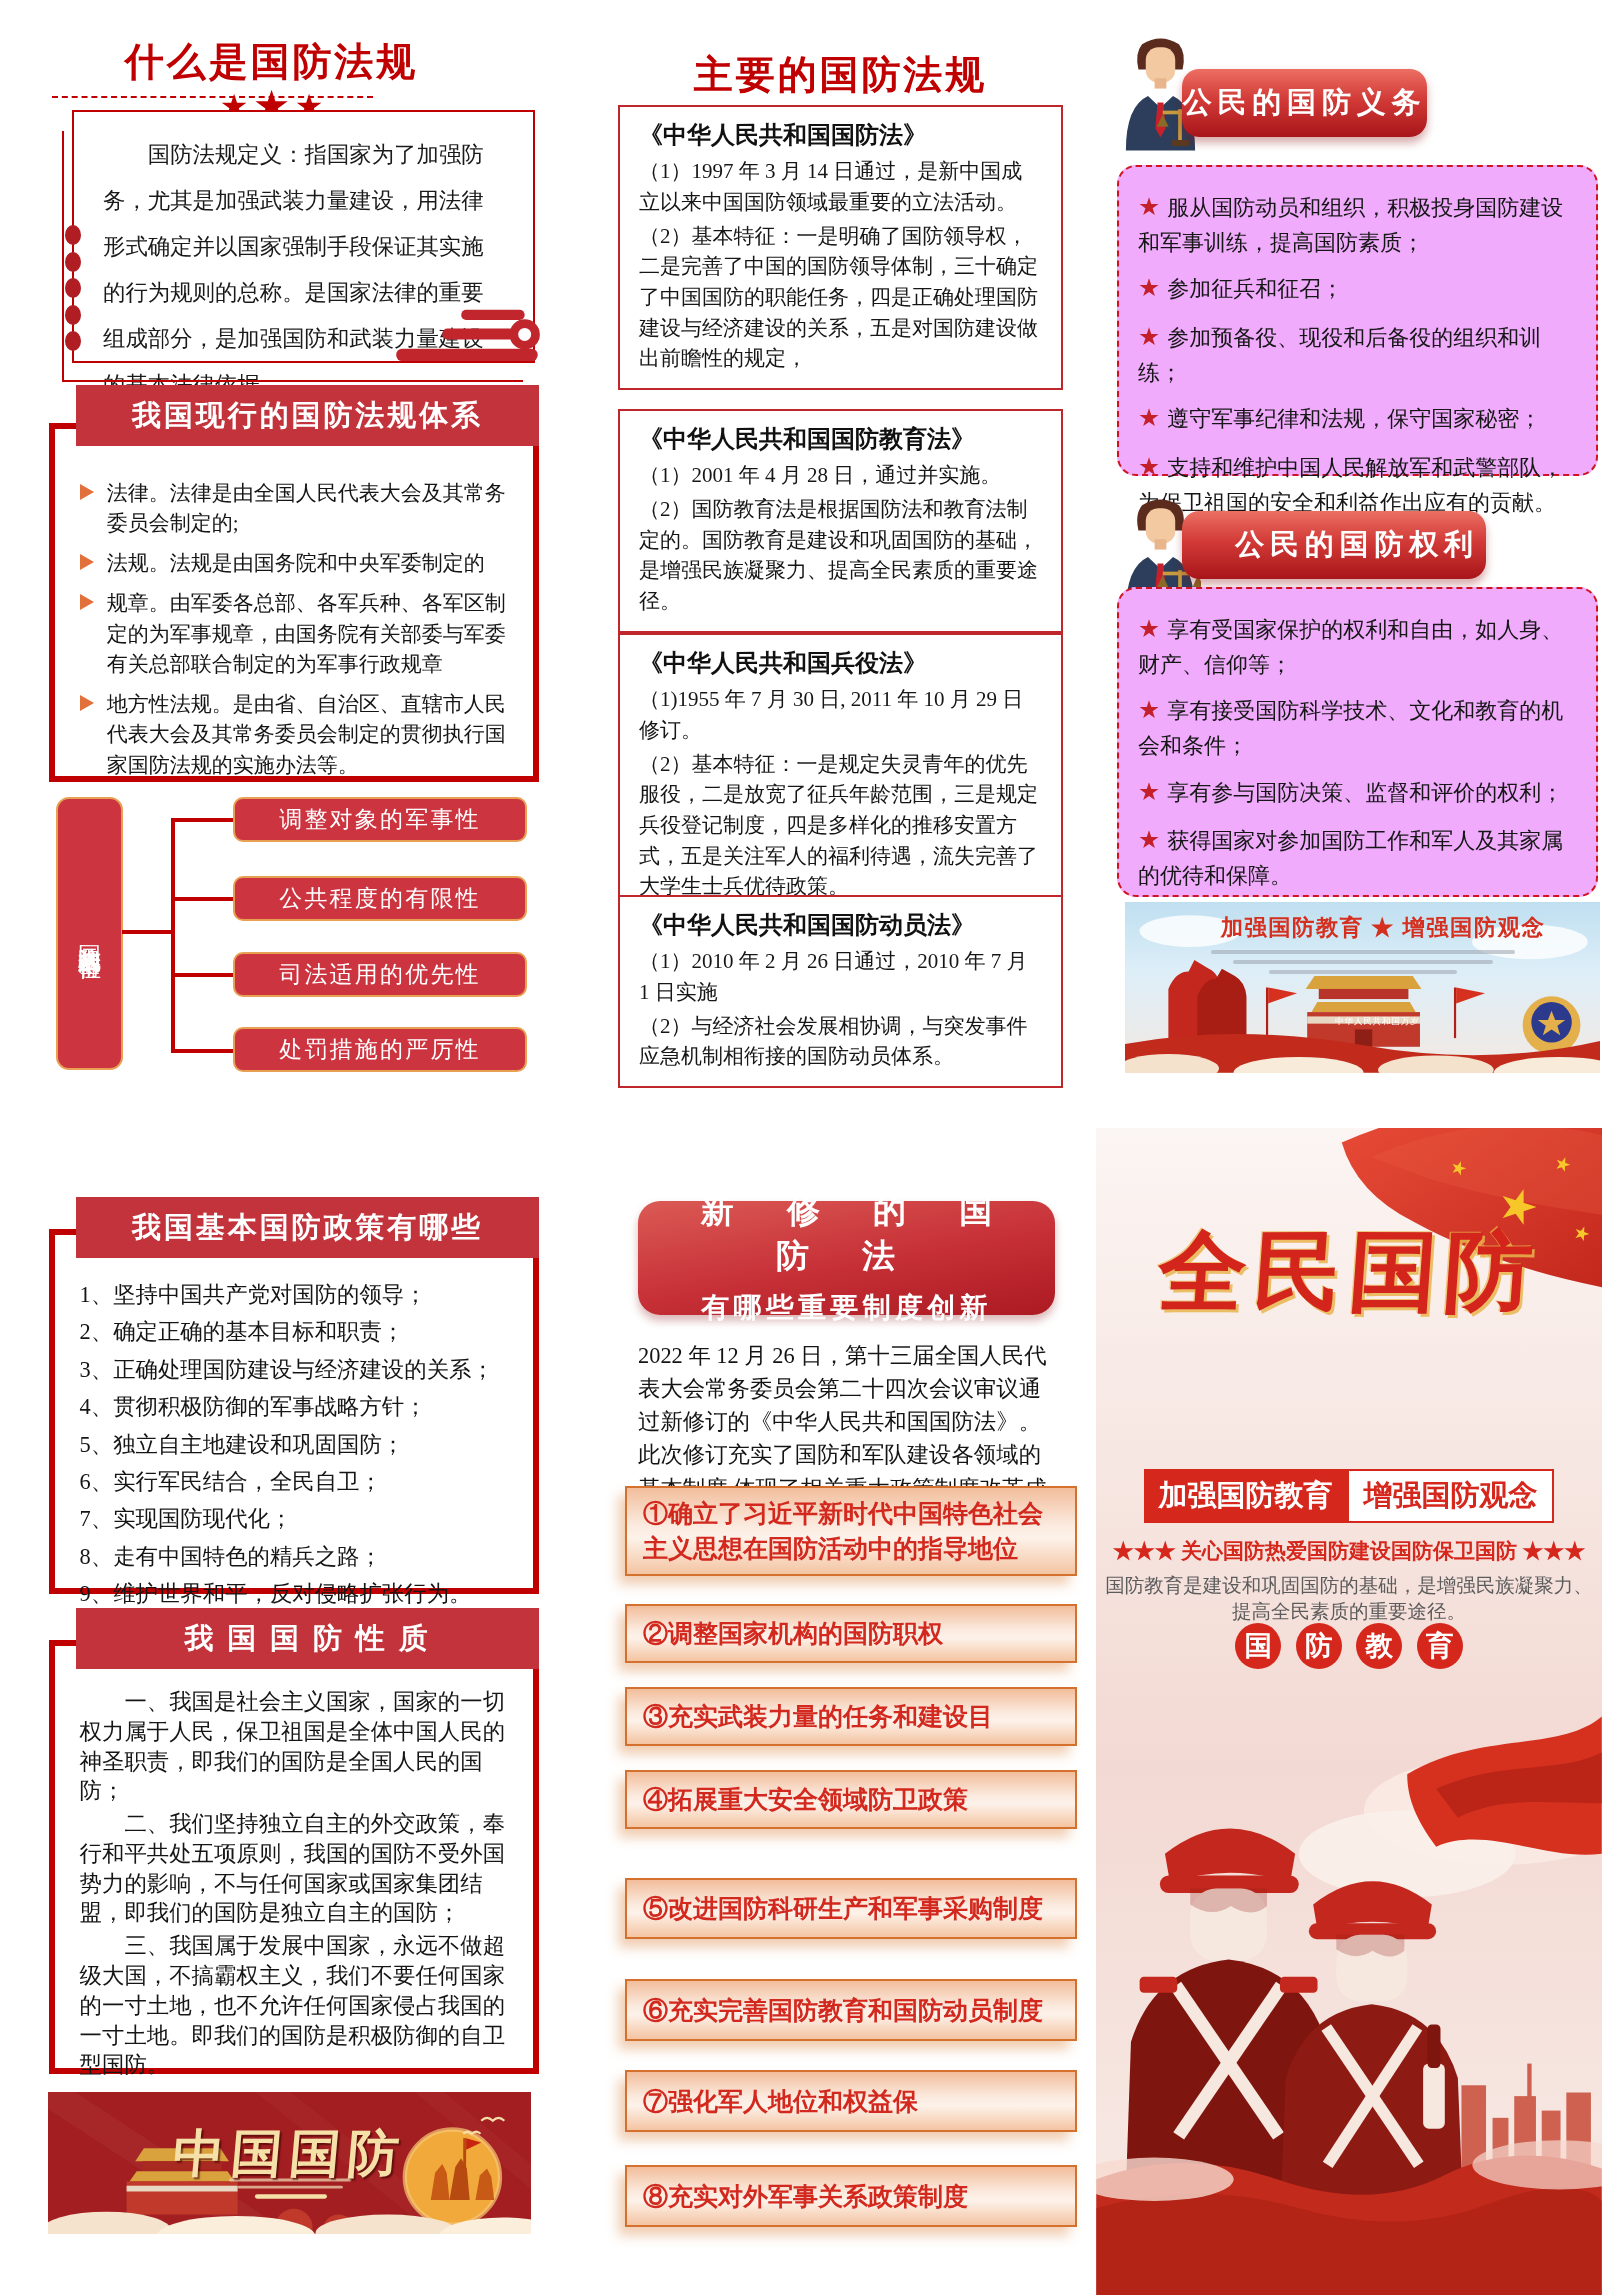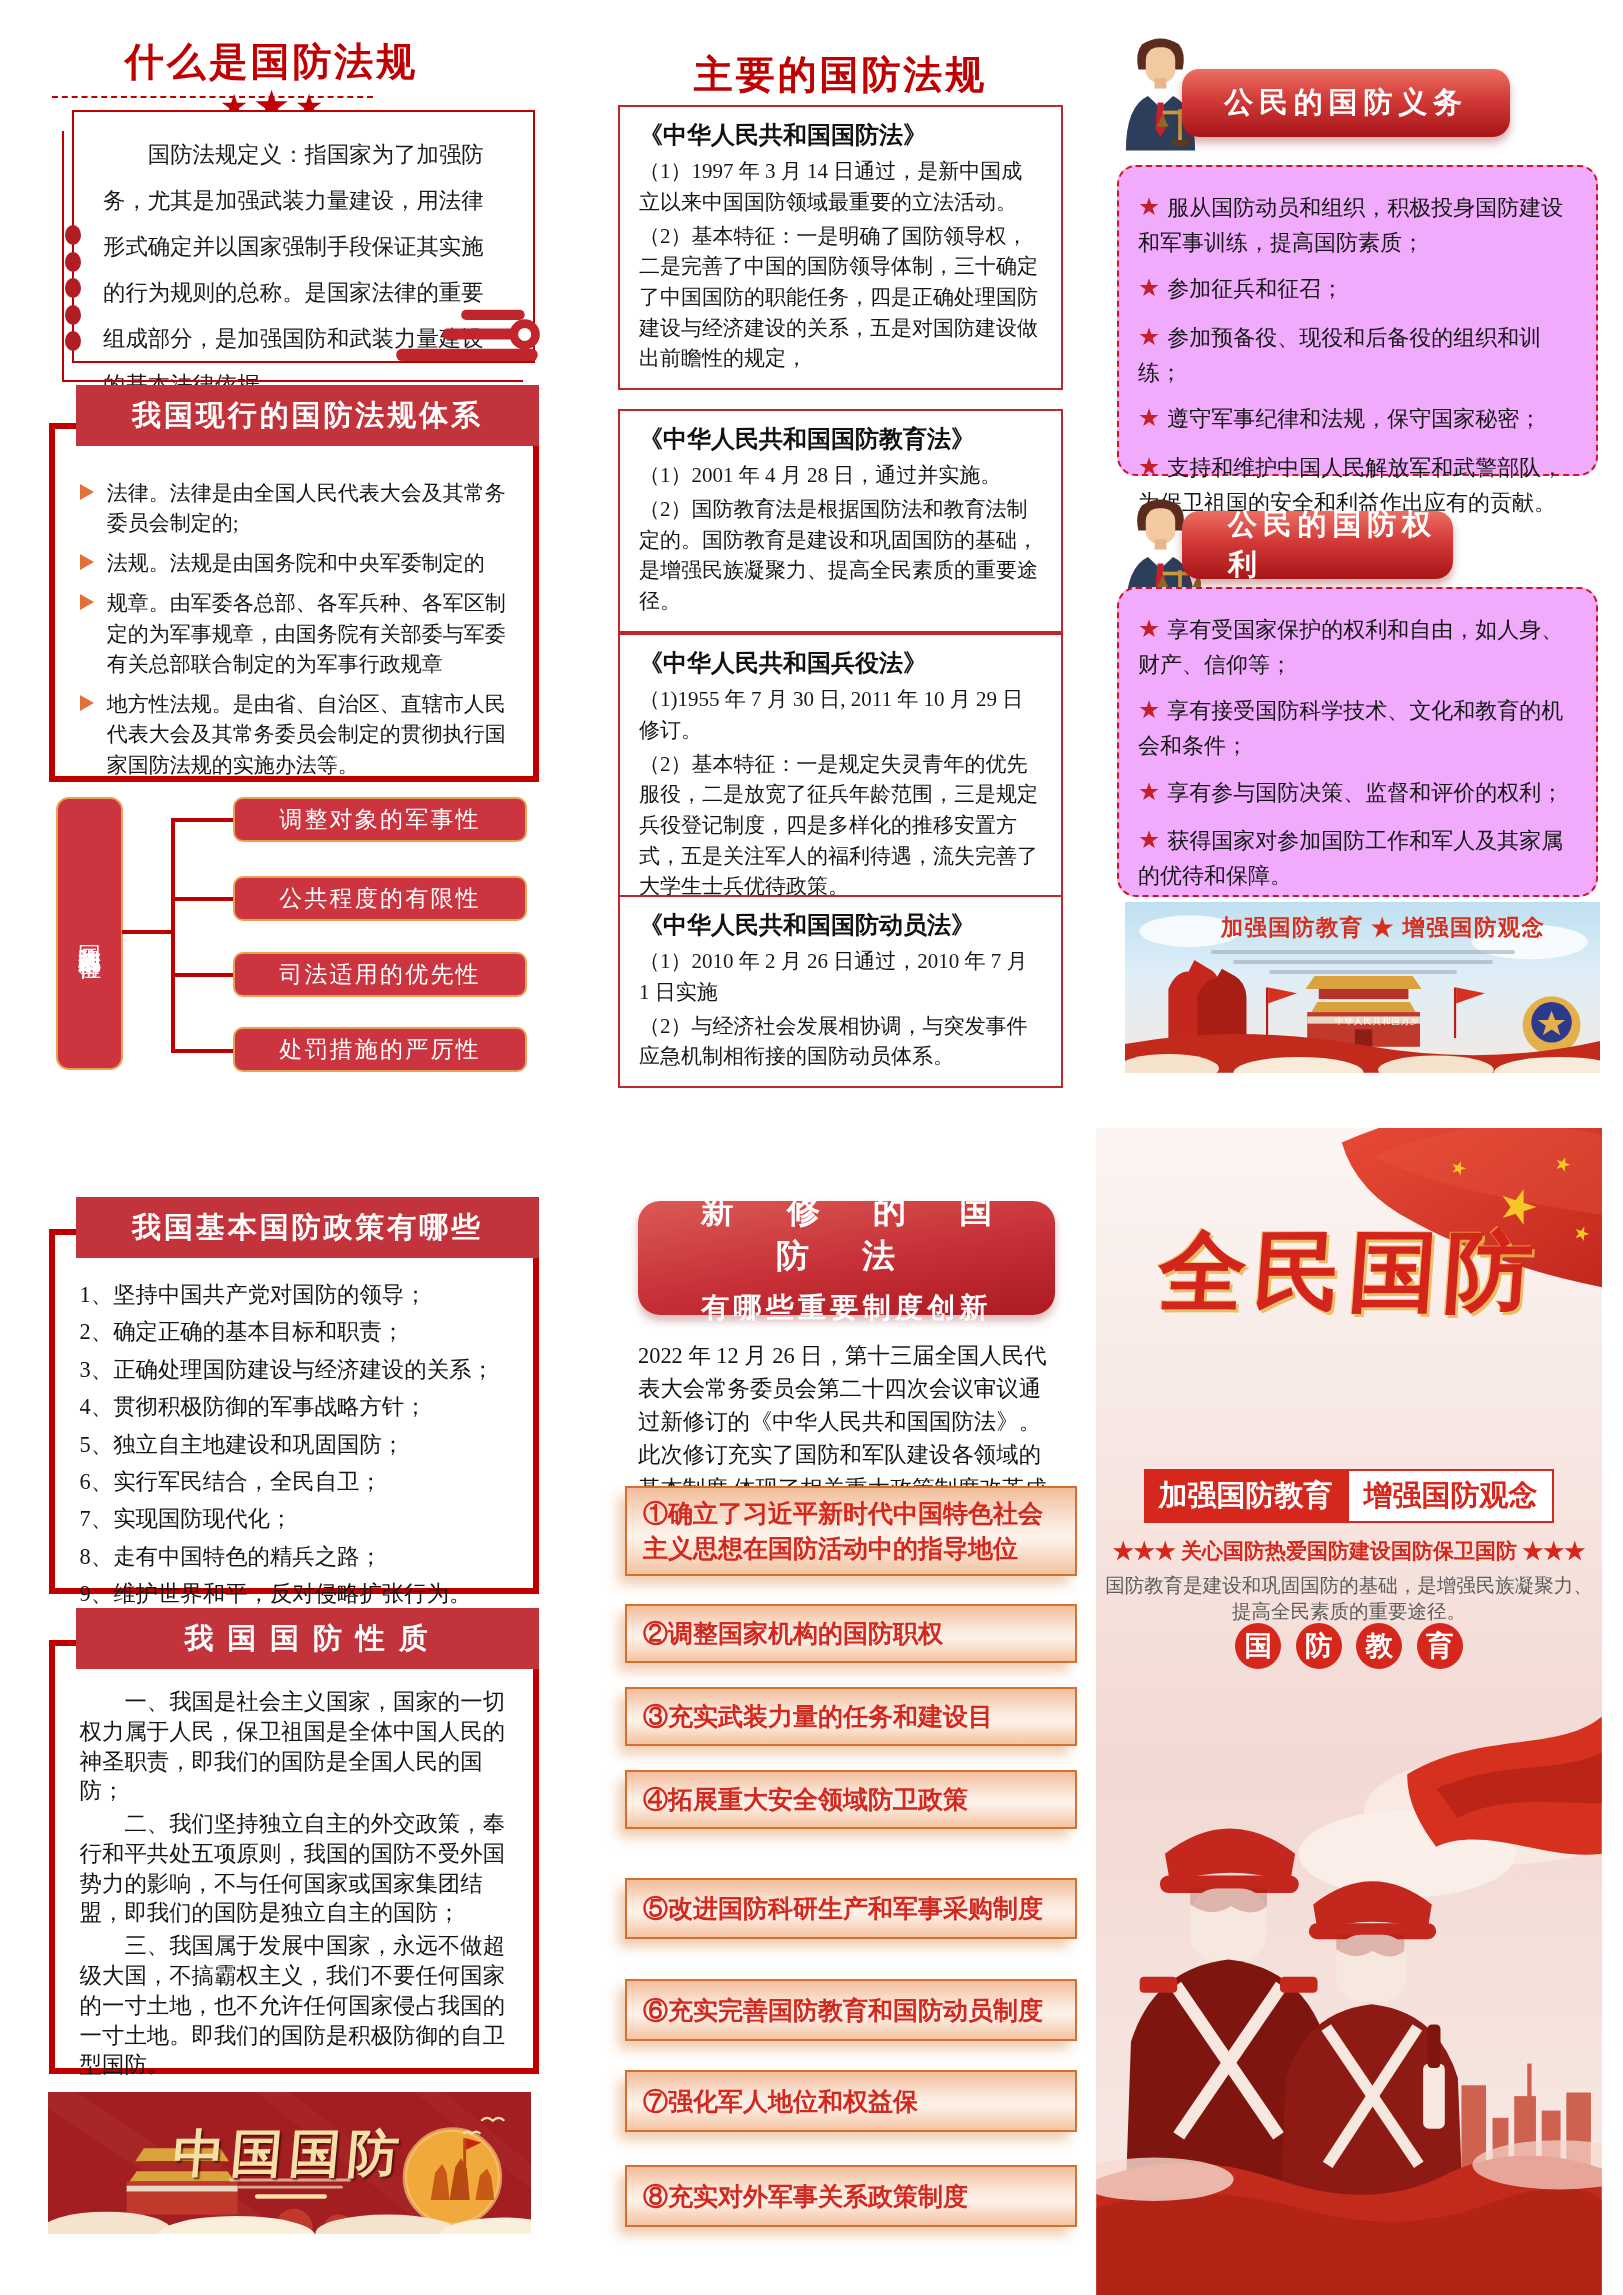--- a/index.html
+++ b/index.html
@@ -199,21 +199,21 @@
     <rect x="47" y="62" width="16" height="14" fill="#E8B58C"></rect>
     <path d="M8 160 Q8 100 38 86 L55 102 L72 86 Q102 100 102 160 Z" fill="#2C3E5B"></path>
     <path d="M44 86 L55 104 L66 86 L55 95 Z" fill="#ffffff"></path>
     <path d="M51 95 L59 95 L62 130 L55 142 L48 130 Z" fill="#C8202A"></path>
     <rect x="58" y="106" width="48" height="5" fill="#C99B3F"></rect>
     <rect x="79" y="104" width="5" height="42" fill="#C99B3F"></rect>
     <path d="M58 111 L50 128 L66 128 Z" fill="#8A6A28"></path>
     <path d="M106 111 L98 128 L114 128 Z" fill="#8A6A28"></path>
     <rect x="70" y="146" width="24" height="8" rx="3" fill="#5B3A20"></rect>
   </svg>
-  <div class="abs gradbar" style="left:1182px; top:69px; width:328px; height:68px;text-align:right;">公民的国防义务</div>
+  <div class="abs gradbar" style="left:1182px; top:69px; width:245px; height:68px;text-align:right;">公民的国防义务</div>
   <div class="abs dashbox" style="left:1117px; top:165px; width:481px; height:311px;">
     <p><span class="star">★</span><span>服从国防动员和组织，积极投身国防建设和军事训练，提高国防素质；</span></p>
     <p><span class="star">★</span><span>参加征兵和征召；</span></p>
     <p><span class="star">★</span><span>参加预备役、现役和后备役的组织和训练；</span></p>
     <p><span class="star">★</span><span>遵守军事纪律和法规，保守国家秘密；</span></p>
     <p><span class="star">★</span><span>支持和维护中国人民解放军和武警部队，为保卫祖国的安全和利益作出应有的贡献。</span></p>
   </div>
 
   <svg class="abs" style="left:1120px; top:493px;" width="81" height="119" viewBox="0 0 110 160">
     <path d="M30 16 Q55 0 80 16 Q90 28 85 50 L25 50 Q20 28 30 16Z" fill="#5B2C1E"></path>
@@ -221,21 +221,21 @@
     <rect x="47" y="62" width="16" height="14" fill="#E8B58C"></rect>
     <path d="M8 160 Q8 100 38 86 L55 102 L72 86 Q102 100 102 160 Z" fill="#2C3E5B"></path>
     <path d="M44 86 L55 104 L66 86 L55 95 Z" fill="#ffffff"></path>
     <path d="M51 95 L59 95 L62 130 L55 142 L48 130 Z" fill="#C8202A"></path>
     <rect x="58" y="106" width="48" height="5" fill="#C99B3F"></rect>
     <rect x="79" y="104" width="5" height="42" fill="#C99B3F"></rect>
     <path d="M58 111 L50 128 L66 128 Z" fill="#8A6A28"></path>
     <path d="M106 111 L98 128 L114 128 Z" fill="#8A6A28"></path>
     <rect x="70" y="146" width="24" height="8" rx="3" fill="#5B3A20"></rect>
   </svg>
-  <div class="abs gradbar" style="left:1182px; top:511px; width:271px; height:68px;padding-left:46px;">公民的国防权利</div>
+  <div class="abs gradbar" style="left:1182px; top:511px; width:304px; height:68px;padding-left:46px;">公民的国防权利</div>
   <div class="abs dashbox" style="left:1117px; top:587px; width:481px; height:310px;">
     <p><span class="star">★</span><span>享有受国家保护的权利和自由，如人身、财产、信仰等；</span></p>
     <p><span class="star">★</span><span>享有接受国防科学技术、文化和教育的机会和条件；</span></p>
     <p><span class="star">★</span><span>享有参与国防决策、监督和评价的权利；</span></p>
     <p><span class="star">★</span><span>获得国家对参加国防工作和军人及其家属的优待和保障。</span></p>
   </div>
 
   <div class="abs art1" style="left:1125px; top:902px; width:475px; height:171px;">
     <div class="t">加强国防教育 ★ 增强国防观念</div>
     <div class="fp" style="top:48px; width:304px;"></div>

